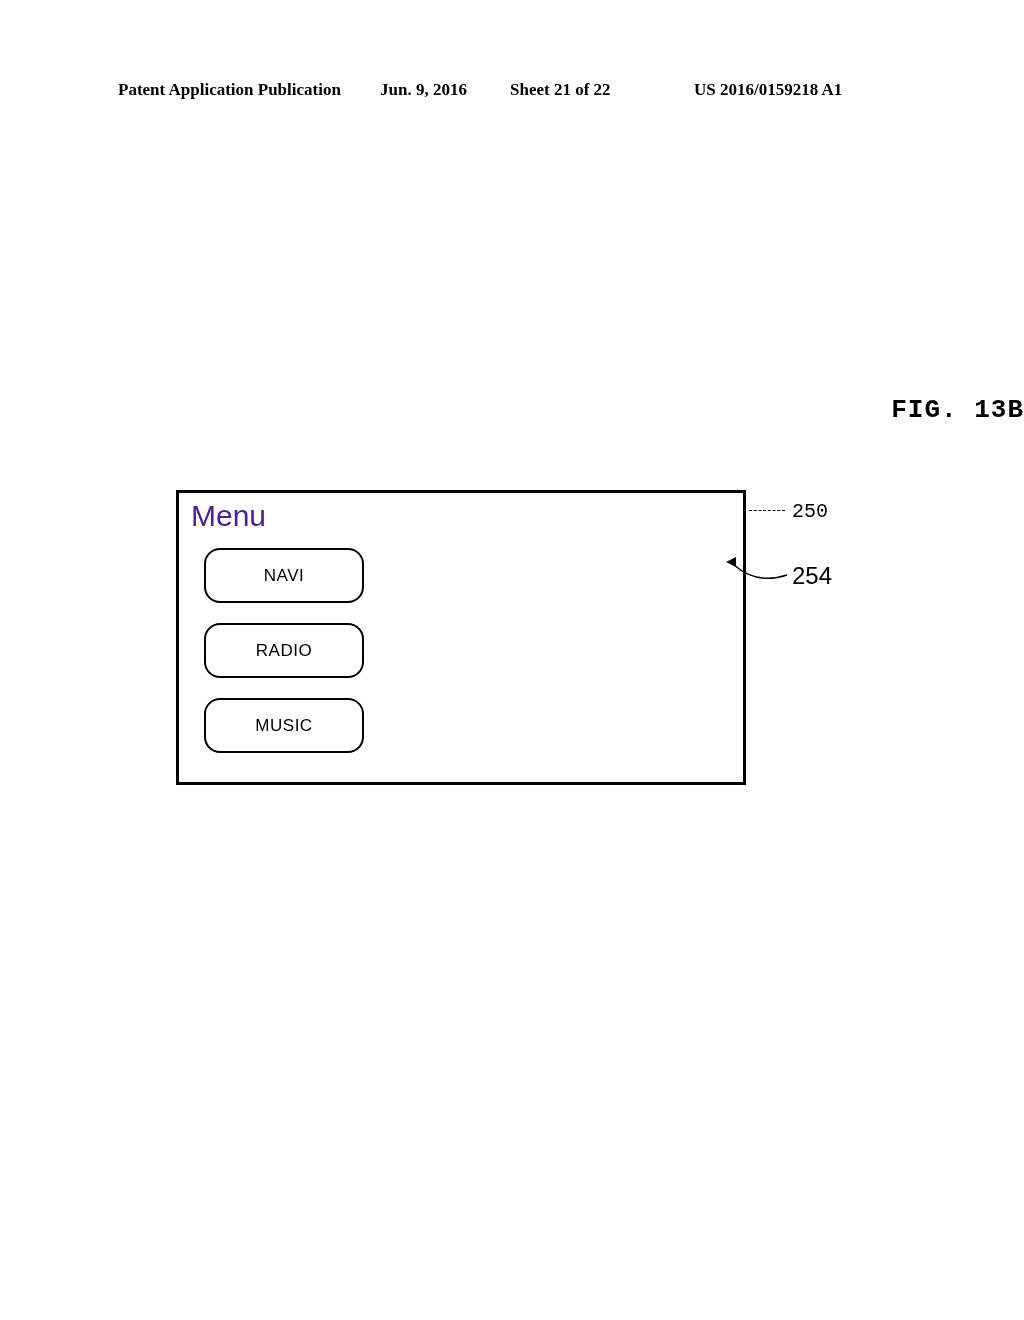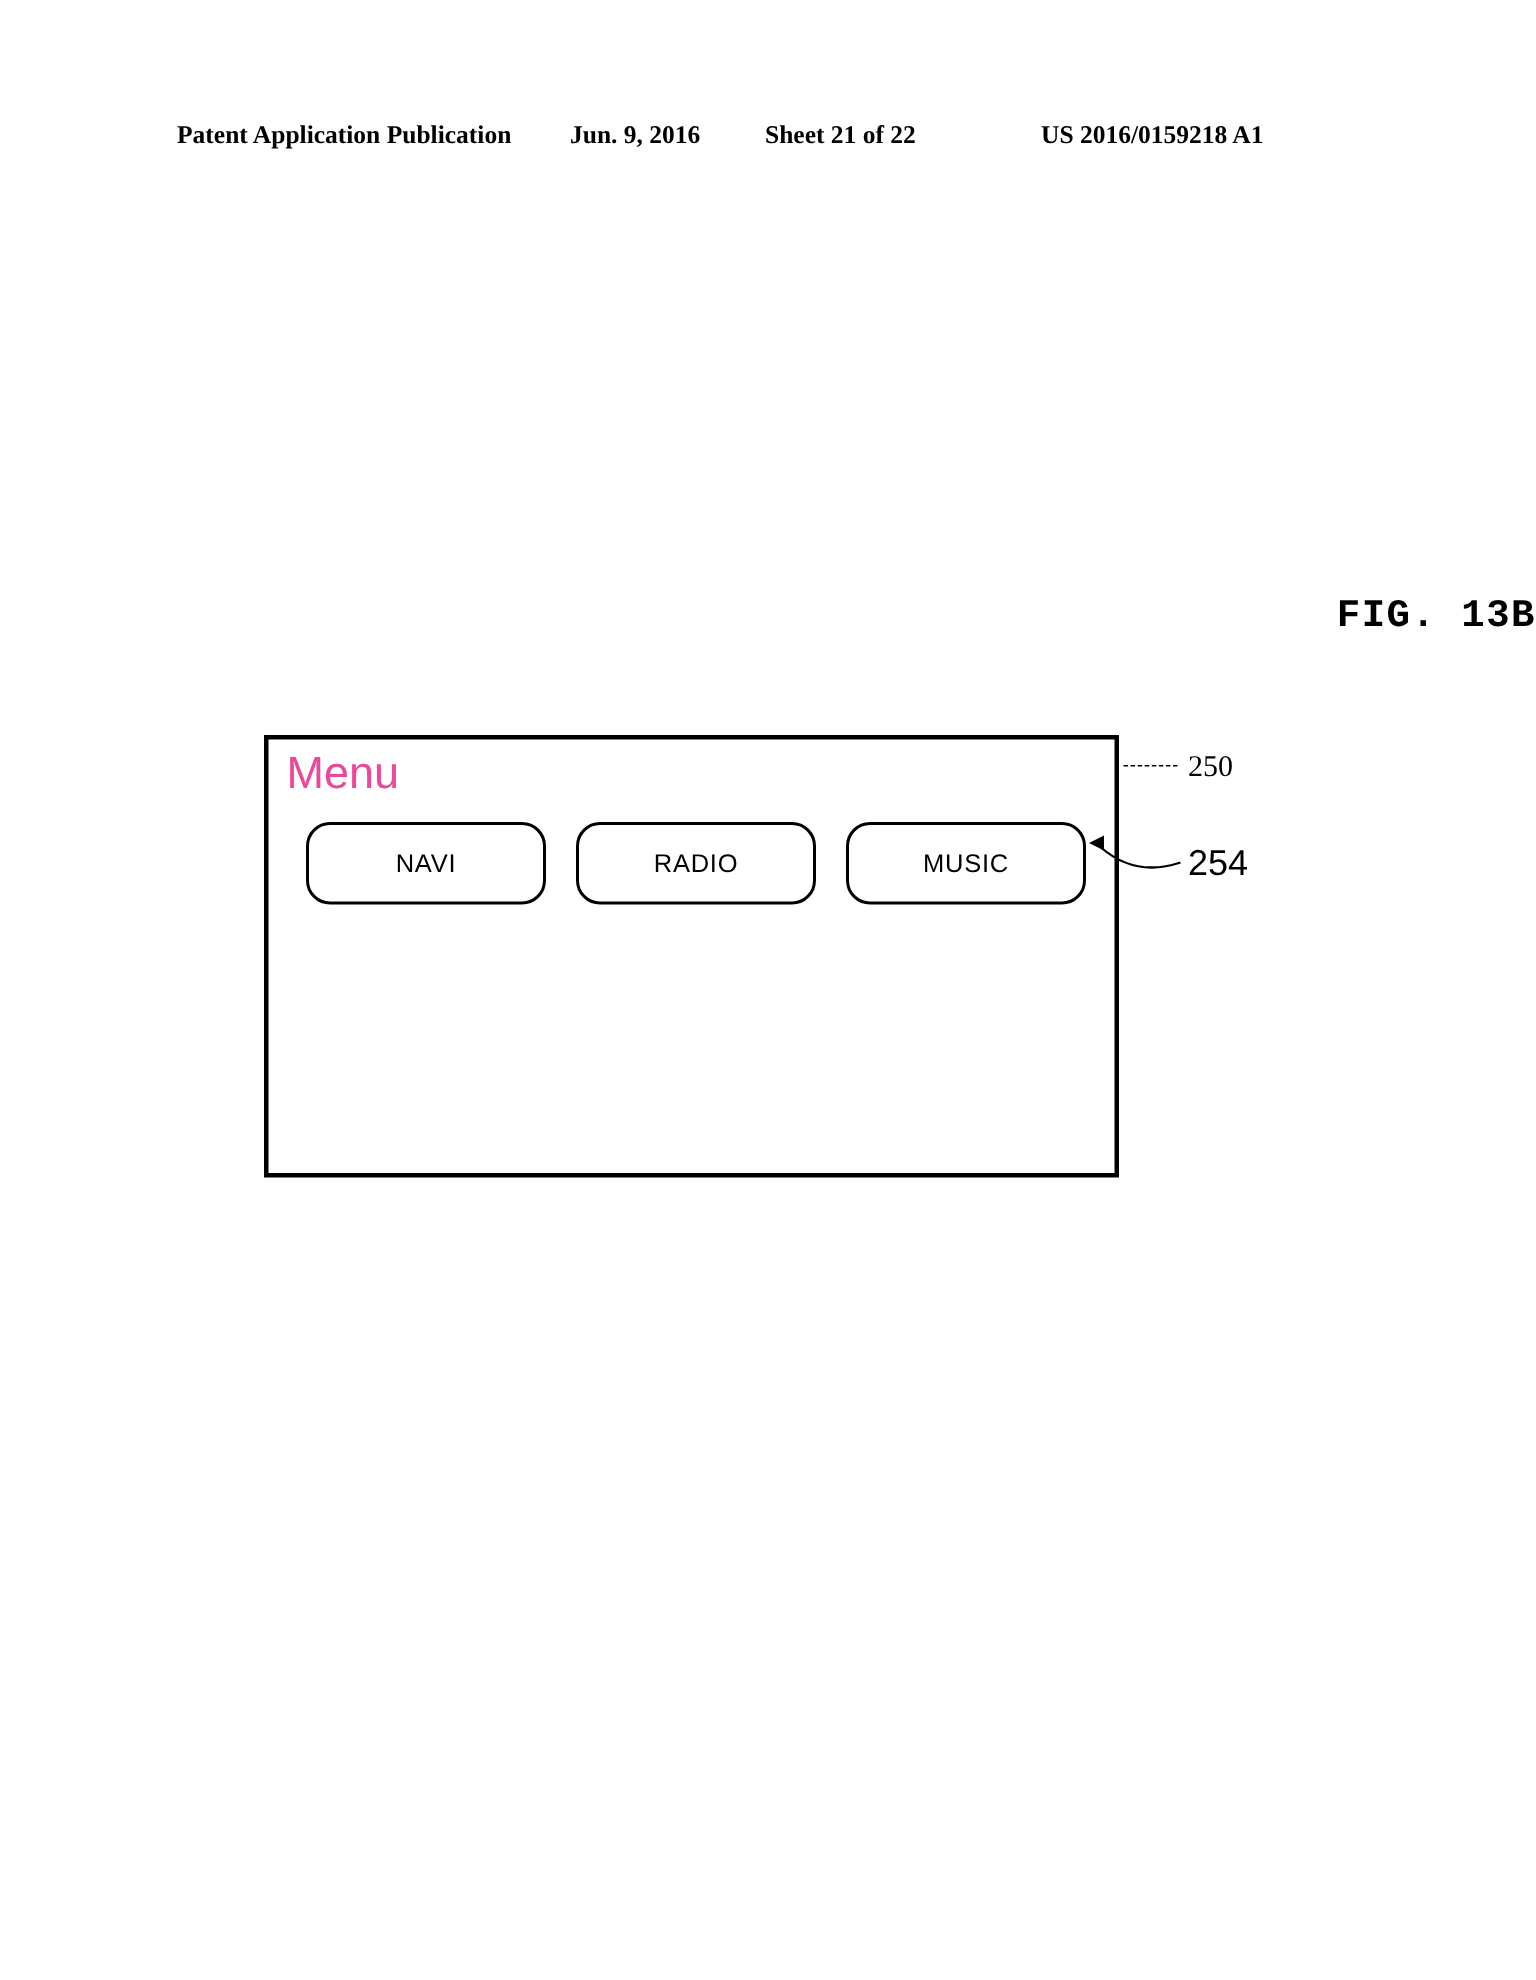--- a/index.html
+++ b/index.html
@@ -44,28 +44,29 @@
     height: 295px;
     border: 3px solid #000;
     background: #fff;
   }
   .menu-title {
     position: absolute;
     top: 6px;
     left: 12px;
     font-family: "Segoe UI", Arial, sans-serif;
     font-size: 30px;
-    color: #ec4899;
+    color: #4c1d95;
   }
   .btn-row {
     position: absolute;
     top: 55px;
     left: 25px;
     display: flex;
     gap: 20px;
+    flex-direction: column;
   }
   .menu-btn {
     width: 160px;
     height: 55px;
     border: 2.5px solid #000;
     border-radius: 16px;
     display: flex;
     align-items: center;
     justify-content: center;
     font-family: Arial, sans-serif;
@@ -81,21 +82,21 @@
   .leader-250 {
     top: 510px;
     left: 749px;
     width: 36px;
     border-top-style: dashed;
   }
   .ref-250 {
     position: absolute;
     top: 500px;
     left: 792px;
-    font-family: Liberation Serif, serif;
+    font-family: Liberation Mono, monospace;
     font-size: 20px;
   }
   .leader-254 {
     position: absolute;
     top: 563px;
     left: 732px;
     width: 50px;
     height: 22px;
   }
   .leader-254 svg { display: block; }

